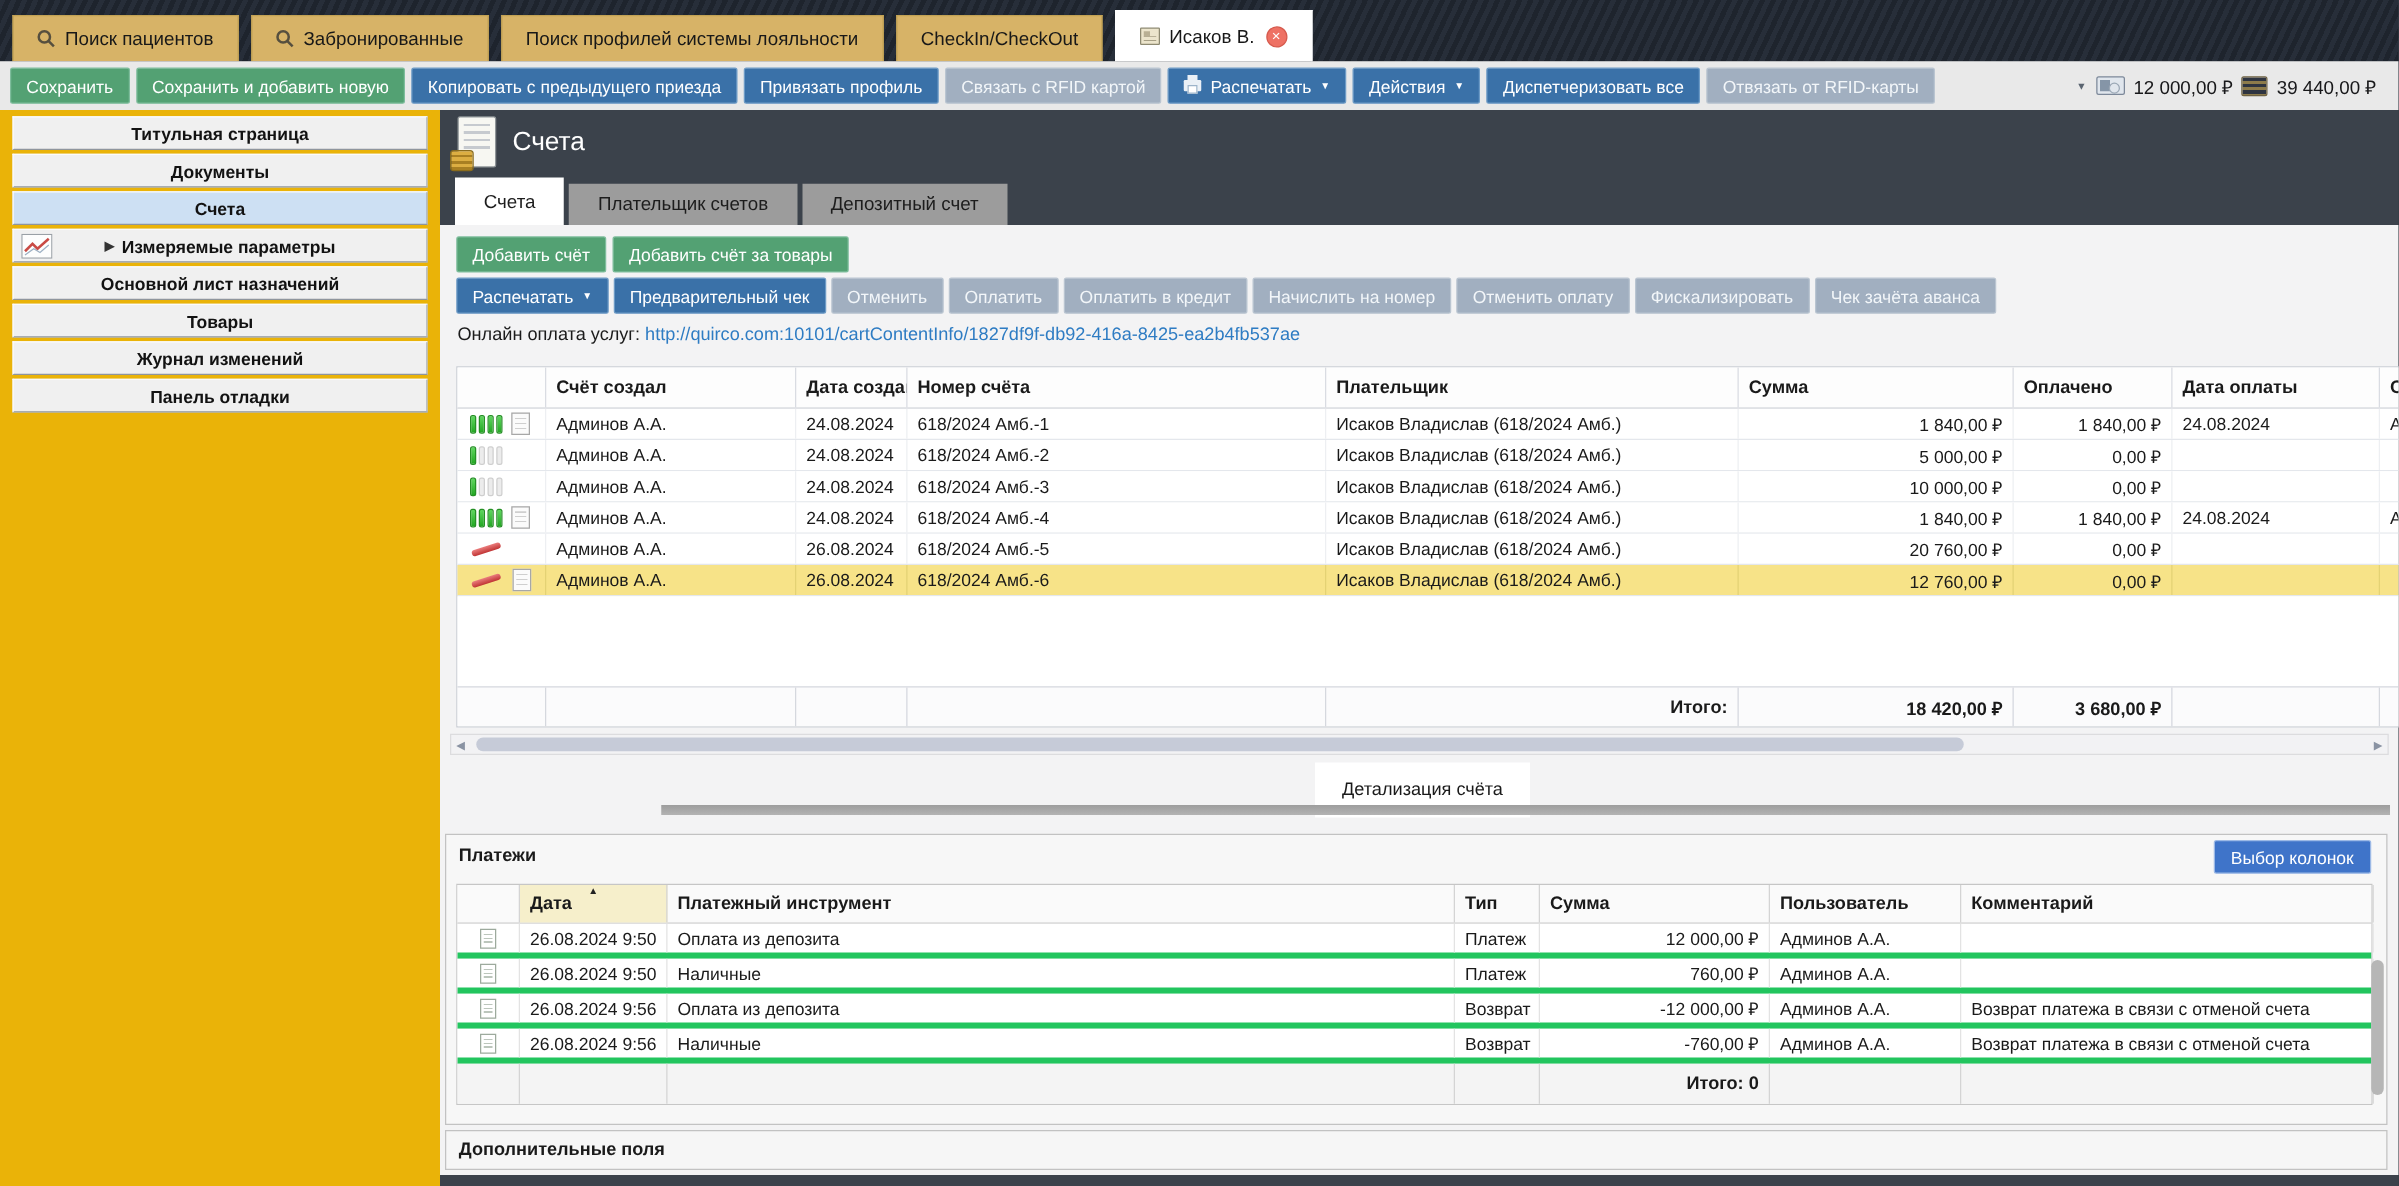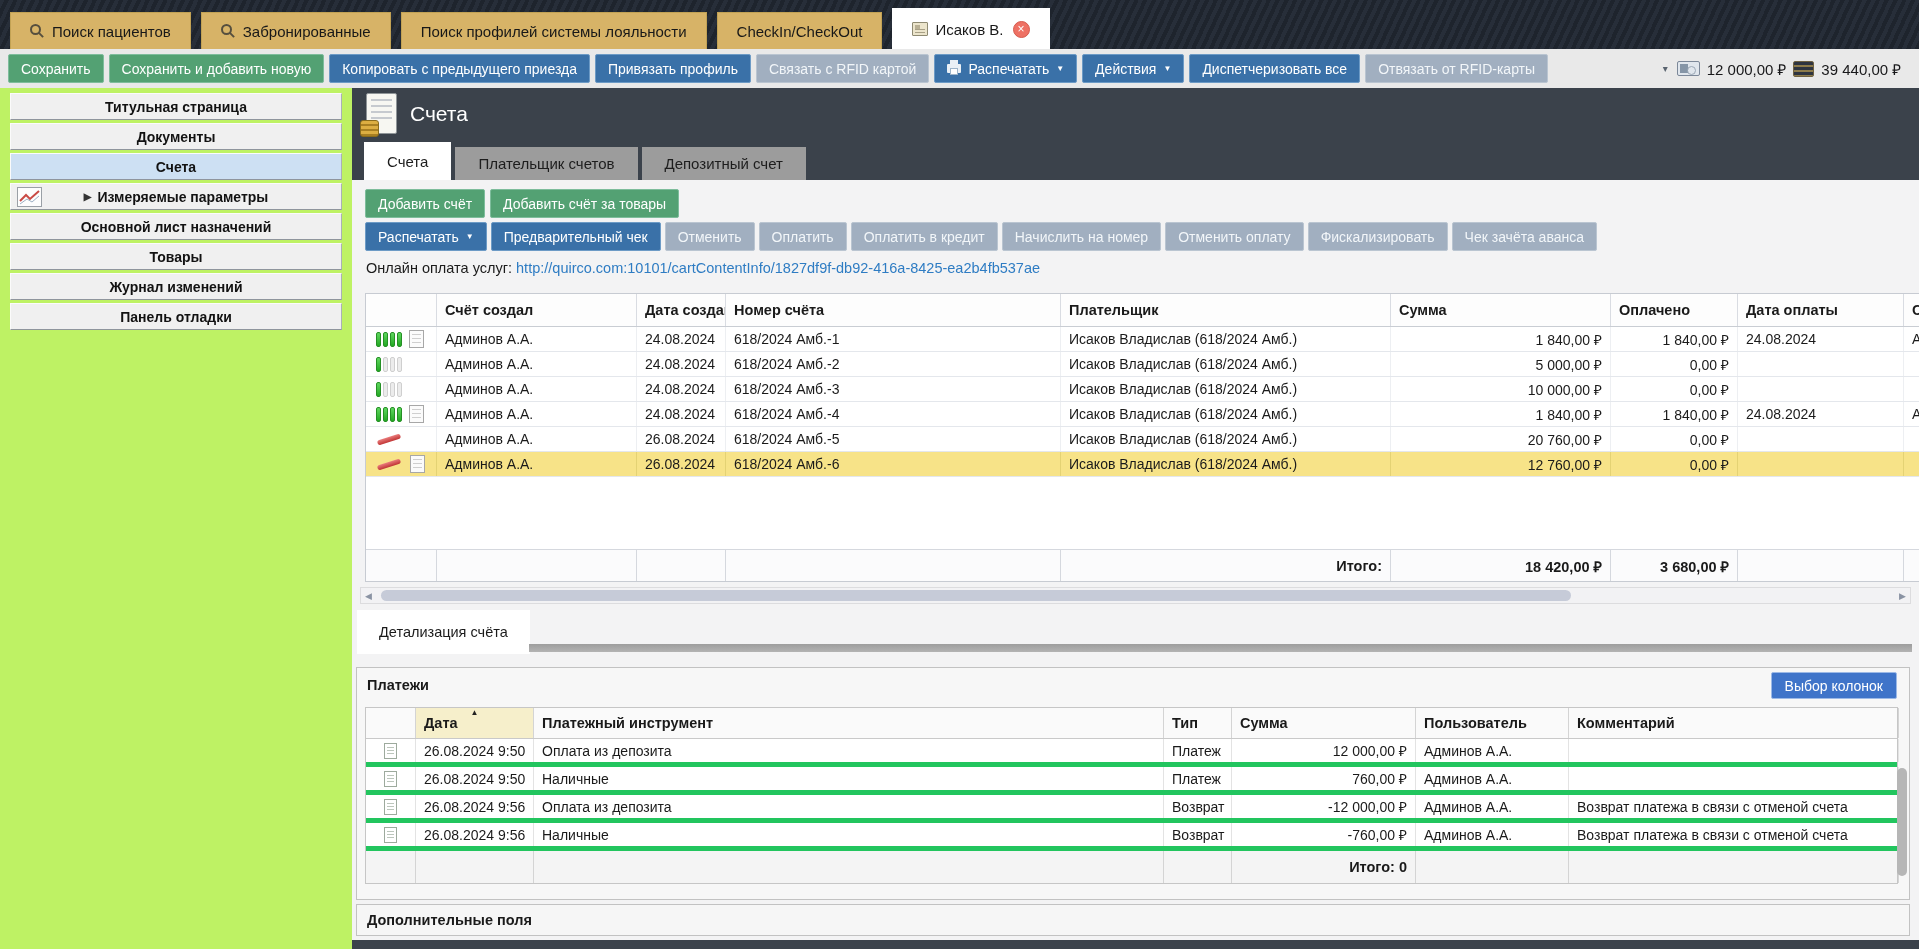--- a/index.html
+++ b/index.html
@@ -40,21 +40,21 @@
   .wallet{margin-left:auto;display:flex;align-items:center;gap:7px;font-size:15px;color:#18181a;padding-right:10px;}
   .mini-dd{color:#5a6470;font-size:10px;margin-right:2px;cursor:pointer;}
   .banknote-icon{width:23px;height:15px;background:#e0e6ed;border:1px solid #7c8899;border-radius:2px;position:relative;display:inline-block;}
   .banknote-icon::before{content:"";position:absolute;left:2px;top:2px;bottom:2px;width:8px;background:#8595a7;}
   .banknote-icon::after{content:"";position:absolute;right:3px;top:4px;width:7px;height:7px;border:1px solid #9aa7b5;border-radius:50%;}
   .coins-icon{width:21px;height:16px;border-radius:2px;border:1px solid #6e6142;display:inline-block;
     background:repeating-linear-gradient(#2e3440 0 3px,#8d7b4a 3px 5px);}
   .wallet-val{white-space:nowrap;}
 
   
-  .sidebar{position:absolute;left:0;top:88px;width:352px;bottom:0;background:#bef264;padding-top:2px;}
+  .sidebar{position:absolute;left:0;top:88px;width:352px;bottom:0;background:#eab308;padding-top:2px;}
   .side-item{height:27px;margin:3px 10px;background:#f0f0f0;border:1px solid #fbfbfb;
     border-bottom-color:#8f959d;border-right-color:#aab0b7;display:flex;align-items:center;justify-content:center;
     font-size:14px;font-weight:bold;color:#121212;position:relative;cursor:pointer;}
   .side-item.selected{background:#cde0f3;}
   .chart-icon{position:absolute;left:6px;top:3px;line-height:0;}
   .expand-arrow{font-size:10px;margin-right:6px;color:#333;cursor:pointer;}
 
   
   .main{position:absolute;left:352px;top:88px;right:0;bottom:0;background:#3b424b;}
   .main-title{position:absolute;top:5px;left:14px;display:flex;align-items:center;gap:13px;}
@@ -103,21 +103,21 @@
   .receipt-icon::before{content:"";position:absolute;left:2px;right:2px;top:3px;height:11px;
     background:repeating-linear-gradient(#cfcfcf 0 1px,transparent 1px 4px);}
 
   
   .h-scroll{position:absolute;left:8px;right:8px;top:407px;height:17px;background:#f2f2f4;border:1px solid #dcdcde;}
   .h-arrow{position:absolute;top:1px;font-size:9px;color:#8a93a3;line-height:15px;cursor:pointer;}
   .h-arrow.left{left:4px;} .h-arrow.right{right:4px;}
   .h-thumb{position:absolute;left:20px;top:2px;width:1190px;height:11px;background:#c6cbd8;border-radius:6px;cursor:pointer;}
 
   
-  .detail-tabrow{position:absolute;left:5px;right:0;top:430px;height:46px;}
+  .detail-tabrow{position:absolute;left:5px;right:0;top:430px;height:46px;text-align:center;}
   .detail-tab{display:inline-flex;align-items:center;height:44px;background:#fff;padding:0 22px;font-size:14.5px;cursor:pointer;}
   .detail-underbar{position:absolute;left:172px;right:7px;bottom:4px;height:8px;background:linear-gradient(#9d9d9d,#b3b3b3);}
 
   
   .pay-panel{position:absolute;left:4px;right:9px;top:487px;height:233px;border:1px solid #c2c2c2;background:#f7f7f7;}
   .pay-title{position:absolute;left:10px;top:9px;font-weight:bold;font-size:14.5px;}
   .columns-btn{position:absolute;right:12px;top:4px;height:27px;background:#3f74c9;border:1px solid #9cb9e6;border-radius:2px;
     color:#fff;font-size:14px;display:inline-flex;align-items:center;padding:0 13px;cursor:pointer;font-family:inherit;}
   .pay-table{position:absolute;left:8px;top:39px;width:1533px;background:#fff;border:1px solid #c6c6c6;}
   .pay-head{display:flex;height:31px;background:#fafafa;border-bottom:1px solid #c9c9c9;font-weight:bold;font-size:14.5px;}

